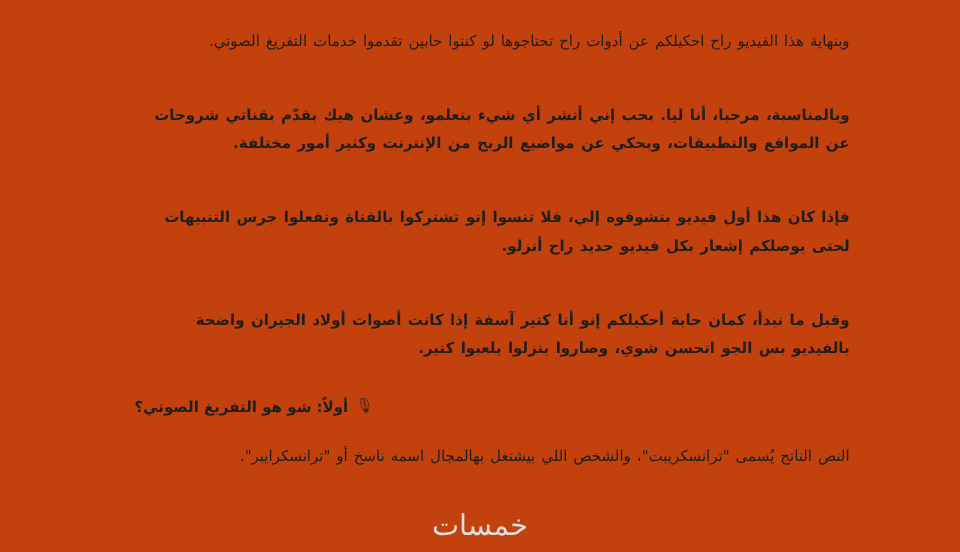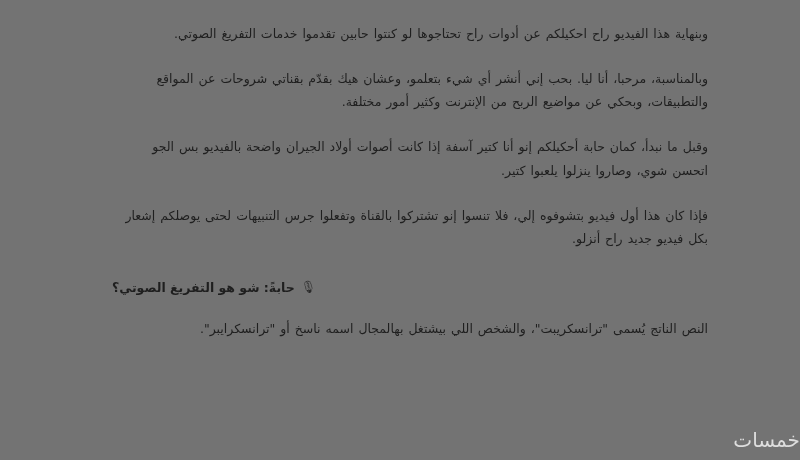--- a/index.html
+++ b/index.html
@@ -11,40 +11,41 @@
     width: 800px;
     height: 460px;
     overflow: hidden;
     font-family: "DejaVu Sans", "Liberation Sans", sans-serif;
     color: #1d1d1d;
     position: relative;
   }
   #page {
     position: absolute;
     inset: 0;
-    background: #737373;
+    background: #c2410c;
   }
   .doc-body {
     position: absolute;
     top: 22px;
     right: 92px;
     left: 112px;
     direction: rtl;
     text-align: right;
   }
   .para {
     font-size: 12.5px;
     line-height: 1.85;
     color: #1f1f1f;
     margin: 0 0 6px 0;
     letter-spacing: 0;
     word-spacing: 1px;
   }
   .para.gap-lg {
-    margin-top: 22px;
+    margin-top: 39px;
+    font-weight: bold;
   }
   .para.gap-md {
     margin-top: 18px;
   }
   .para.gap-sm {
     margin-top: 10px;
   }
   .para.tight {
     margin-bottom: 0;
   }
@@ -65,45 +66,46 @@
   .emoji-icon {
     font-size: 12px;
     line-height: 1;
     opacity: .85;
   }
   .watermark {
     position: absolute;
     left: 0;
     right: 0;
     bottom: 8px;
-    font-size: 20px;
+    text-align: center;
+    font-size: 24px;
     color: #dedede;
     letter-spacing: 2px;
     user-select: none;
     font-family: "DejaVu Sans", "Liberation Sans", sans-serif;
   }
 </style>
 </head>
 <body>
 
 <div id="page">
 
   <div class="doc-body">
 
     <p class="para">وبنهاية هذا الفيديو راح احكيلكم عن أدوات راح تحتاجوها لو كنتوا حابين تقدموا خدمات التفريغ الصوتي.</p>
 
     <p class="para gap-lg">وبالمناسبة، مرحبا، أنا ليا. بحب إني أنشر أي شيء بتعلمو، وعشان هيك بقدّم بقناتي شروحات عن المواقع والتطبيقات، وبحكي عن مواضيع الربح من الإنترنت وكثير أمور مختلفة.</p>
 
+    <p class="para gap-lg">فإذا كان هذا أول فيديو بتشوفوه إلي، فلا تنسوا إنو تشتركوا بالقناة وتفعلوا جرس التنبيهات لحتى يوصلكم إشعار بكل فيديو جديد راح أنزلو.</p>
+
     <p class="para gap-lg tight">وقبل ما نبدأ، كمان حابة أحكيلكم إنو أنا كتير آسفة إذا كانت أصوات أولاد الجيران واضحة بالفيديو بس الجو اتحسن شوي، وصاروا ينزلوا يلعبوا كتير.</p>
-
-    <p class="para gap-lg">فإذا كان هذا أول فيديو بتشوفوه إلي، فلا تنسوا إنو تشتركوا بالقناة وتفعلوا جرس التنبيهات لحتى يوصلكم إشعار بكل فيديو جديد راح أنزلو.</p>
 
 
     <div class="heading-line">
-      <span class="heading-text">حابةً: شو هو التفريغ الصوتي؟</span>
+      <span class="heading-text">أولاً: شو هو التفريغ الصوتي؟</span>
       <span class="emoji-icon">🎙</span>
     </div>
 
 
     <p class="para gap-md">النص الناتج يُسمى "ترانسكريبت"، والشخص اللي بيشتغل بهالمجال اسمه ناسخ أو "ترانسكرايبر".</p>
 
   </div>
 
   <div class="watermark">خمسات</div>
 

